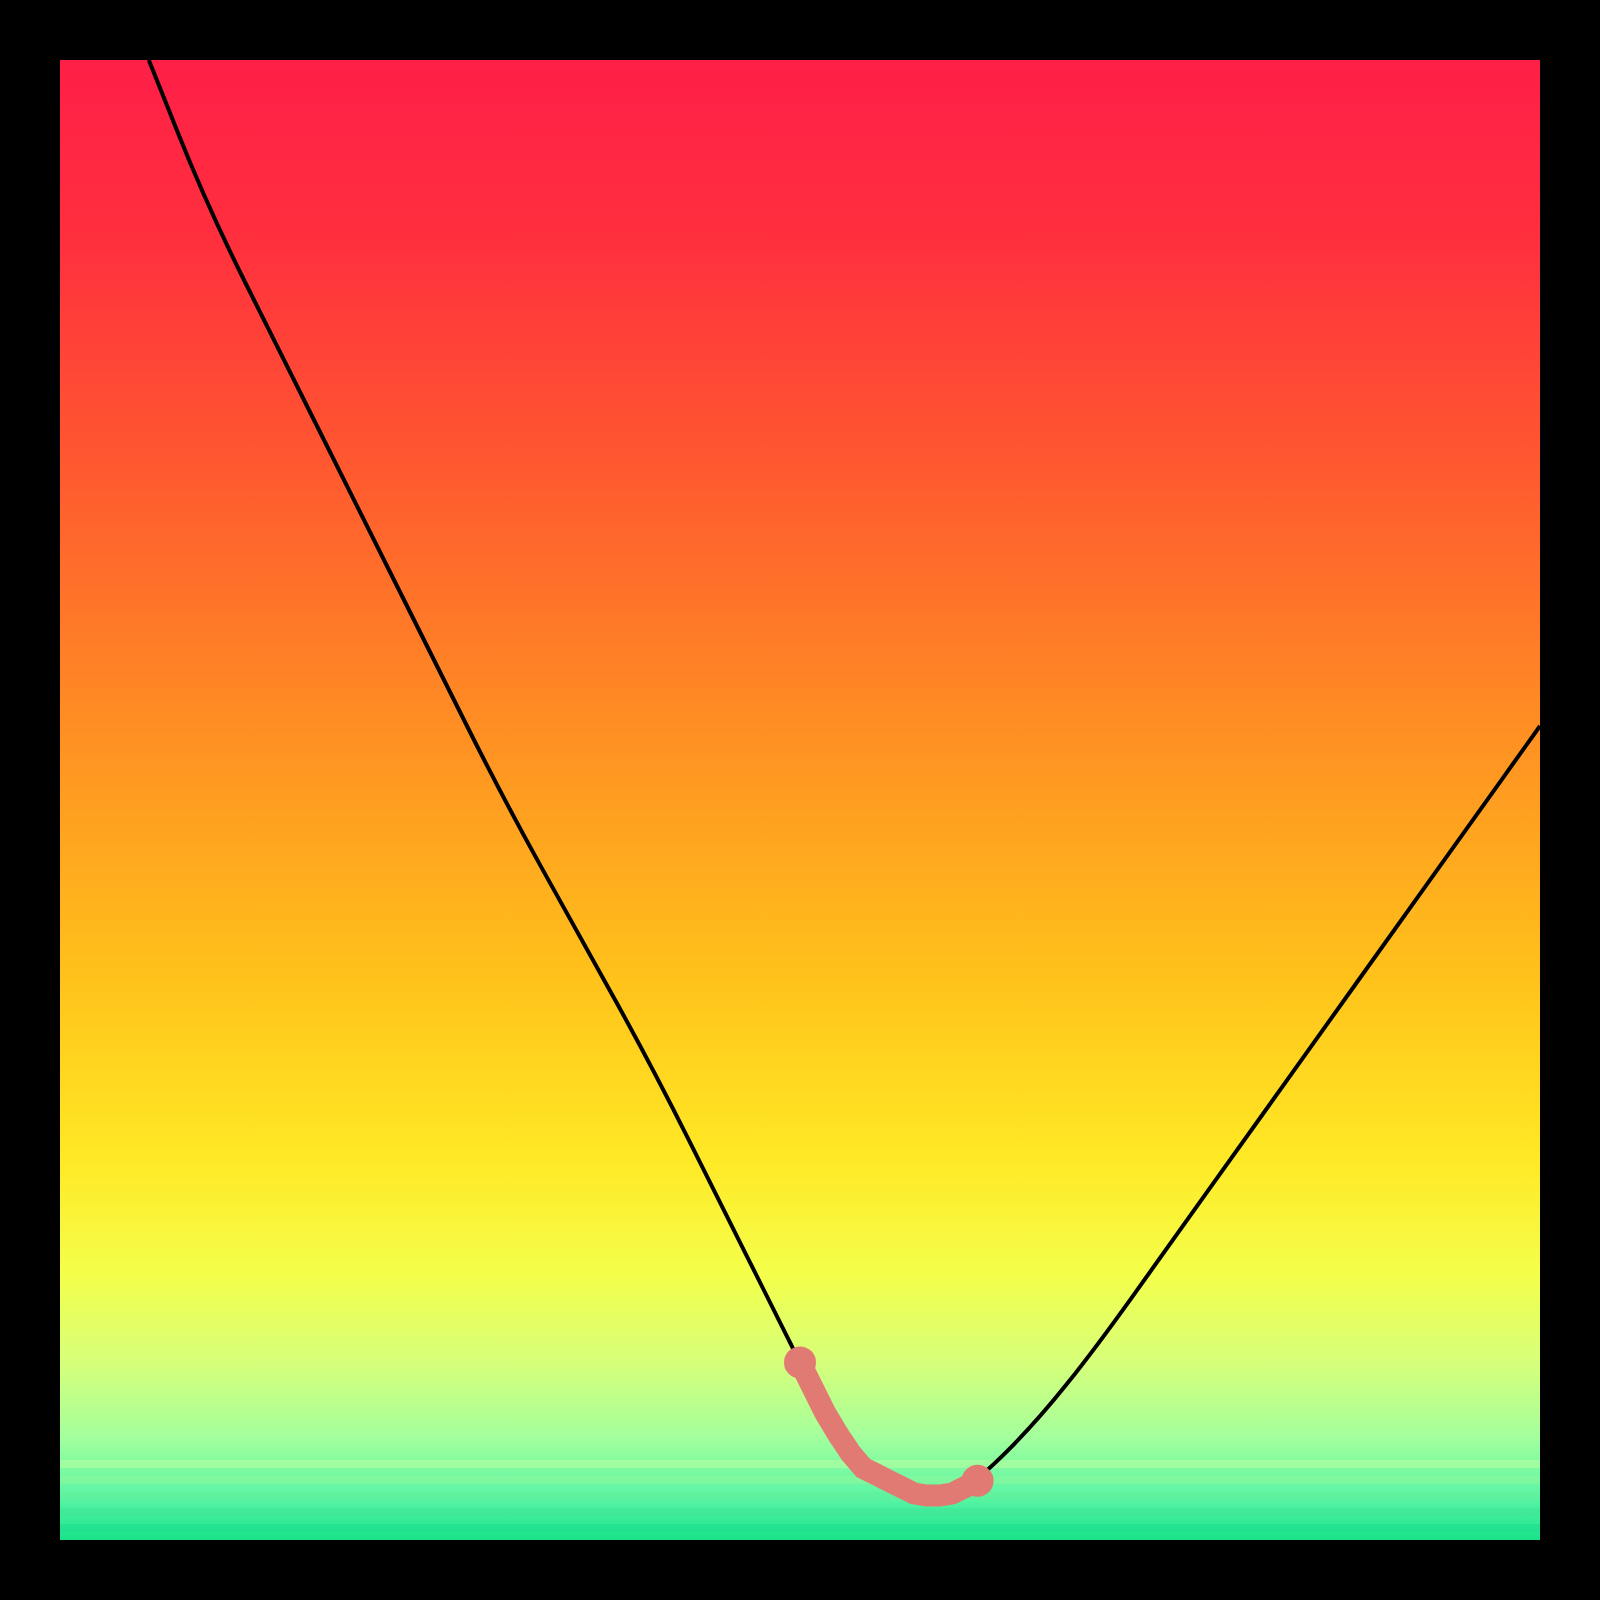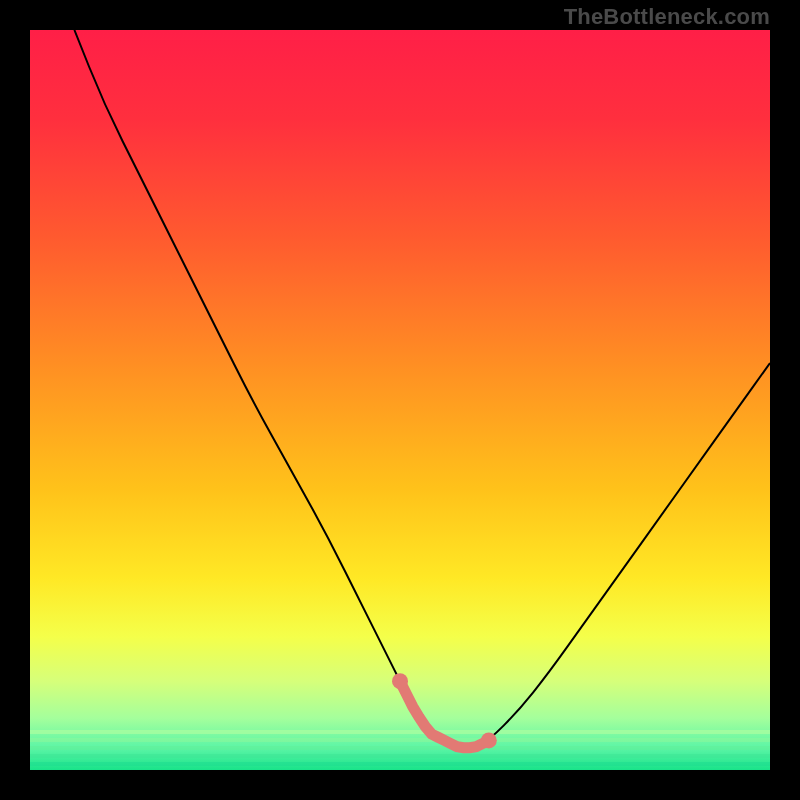--- a/index.html
+++ b/index.html
@@ -33,21 +33,20 @@
     font-size: 22px;
     font-weight: 600;
     letter-spacing: 0.2px;
   }
   svg { display: block; }
 </style>
 </head>
 <body>
 
 <div class="frame">
-  <div class="watermark">TheBottleneck.com</div>
 
   <div class="plot">
     <svg id="chart-svg" width="740" height="740" viewBox="0 0 740 740">
       <defs>
         <linearGradient id="bg-grad" x1="0" y1="0" x2="0" y2="1">
             <stop offset="0%" stop-color="#ff1f47"></stop>
             <stop offset="12%" stop-color="#ff2f3e"></stop>
             <stop offset="28.000000000000004%" stop-color="#ff5a2f"></stop>
             <stop offset="45%" stop-color="#ff8e23"></stop>
             <stop offset="62%" stop-color="#ffc21a"></stop>

